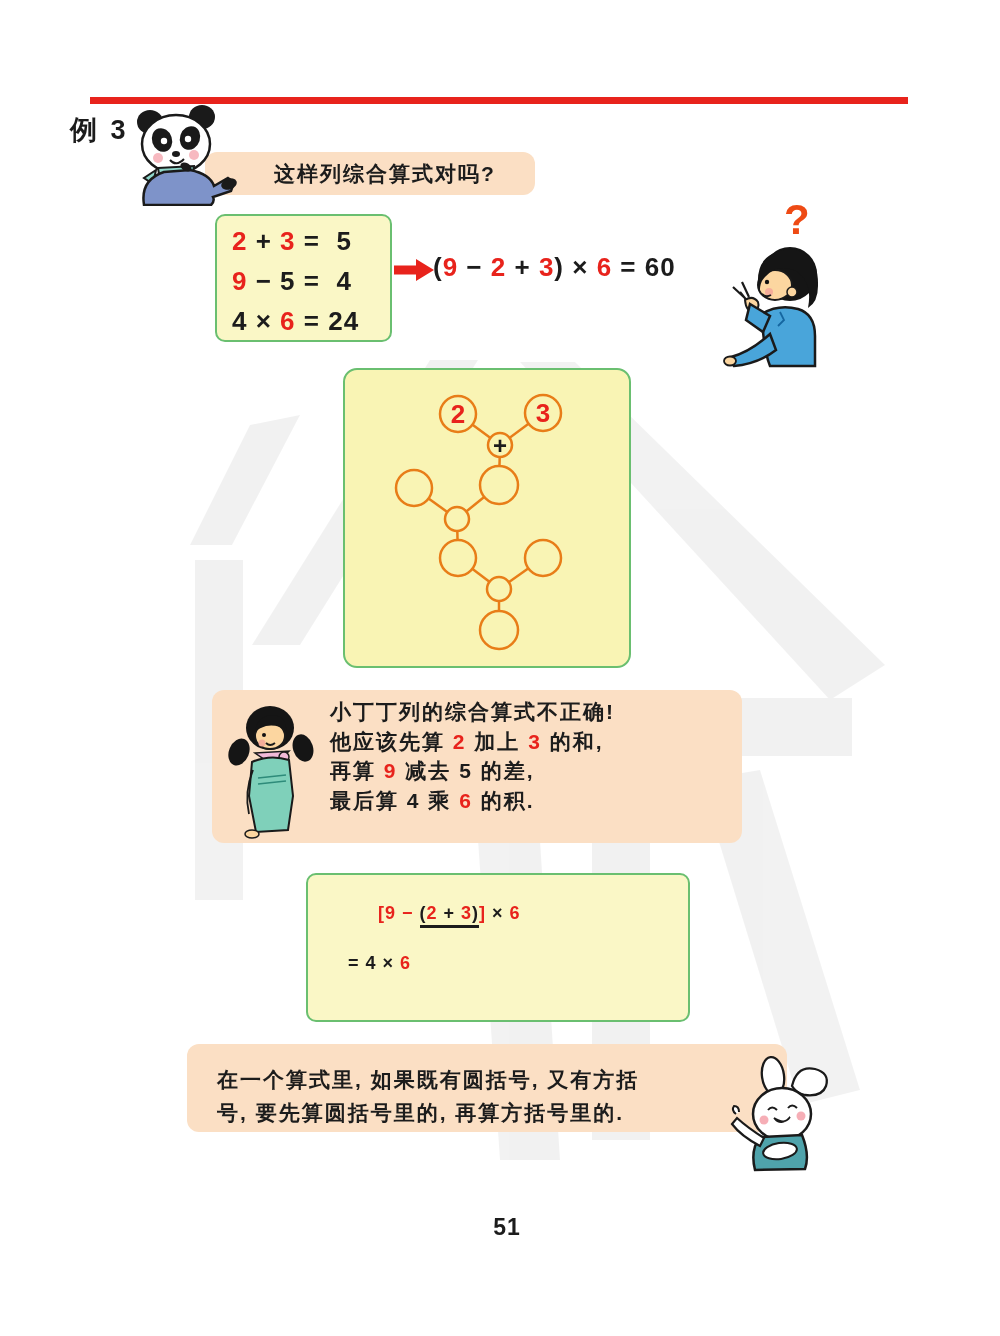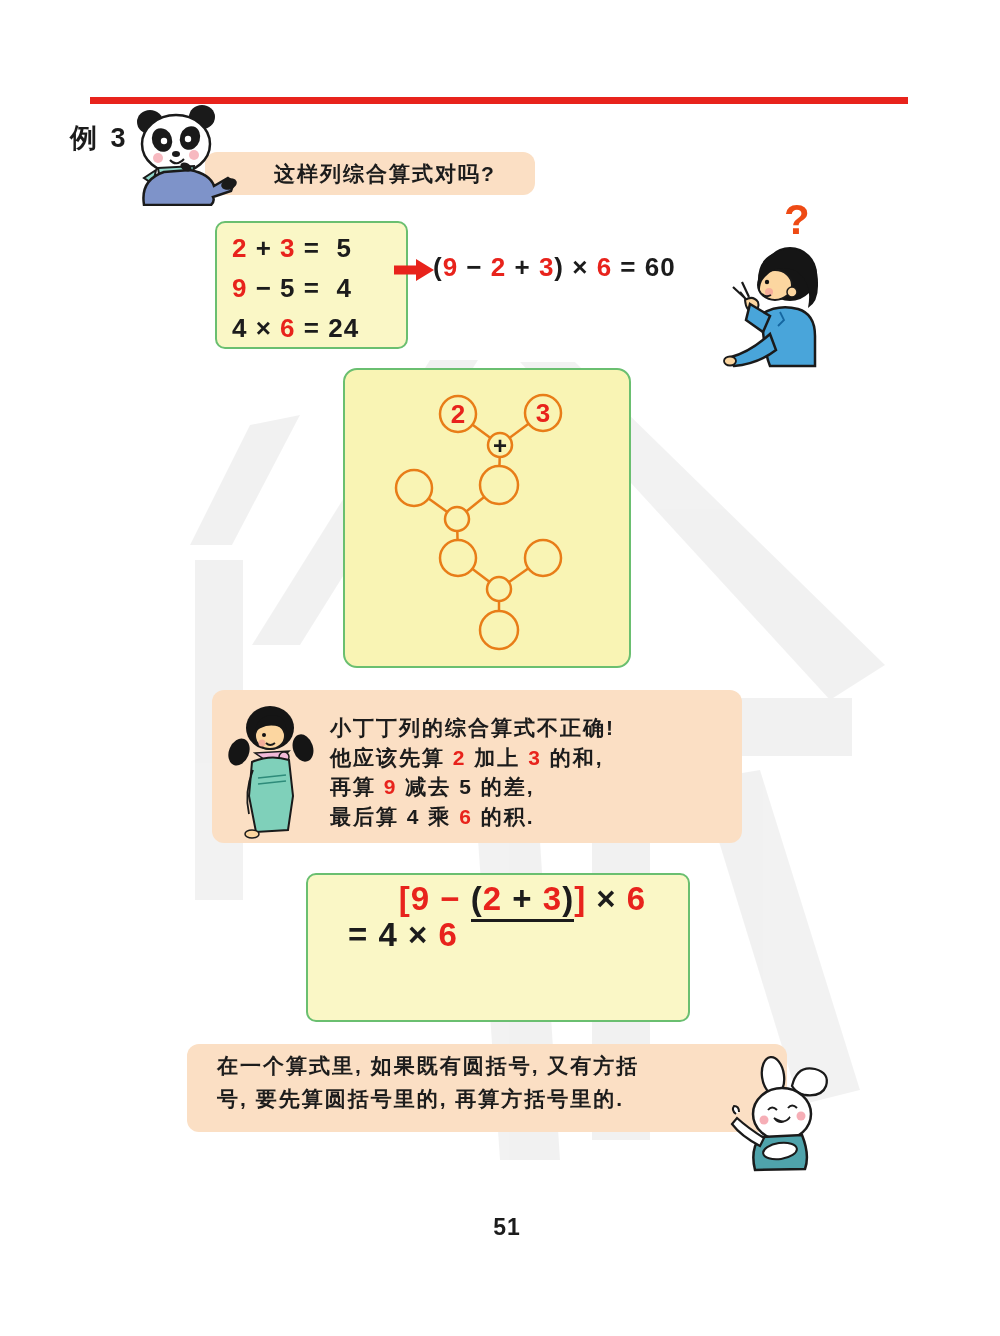--- a/index.html
+++ b/index.html
@@ -19,47 +19,47 @@
     background:#ffffff;
     font-family:"Liberation Sans","DejaVu Sans",sans-serif;
     color:var(--ink);
     overflow:hidden;
   }
   .abs{position:absolute;}
   
   .watermark{position:absolute;left:0;top:0;z-index:0;}
   
   .red-line{left:90px;top:97px;width:818px;height:7px;background:var(--red);z-index:1;}
-  .example-label{left:70px;top:120px;font-size:27px;font-weight:bold;letter-spacing:3px;z-index:2;}
+  .example-label{left:70px;top:112px;font-size:27px;font-weight:bold;letter-spacing:3px;z-index:2;}
   
   .bubble{
     background:var(--peach);border-radius:12px;z-index:1;
   }
   .bubble-panda{left:205px;top:152px;width:330px;height:43px;
     font-size:21px;font-weight:bold;line-height:43px;padding-left:30px;letter-spacing:2px;text-align:center;}
   
   .ybox{background:var(--yellow);border:2px solid var(--green);border-radius:10px;z-index:1;}
-  .eq-box{left:215px;top:221px;width:193px;height:128px;padding:5px 0 0 15px;}
+  .eq-box{left:215px;top:214px;width:177px;height:128px;padding:5px 0 0 15px;}
   .eq-row{font-size:26px;font-weight:bold;line-height:40px;white-space:pre;letter-spacing:1px;}
   .expr{left:433px;top:252px;font-size:26px;font-weight:600;white-space:pre;z-index:2;letter-spacing:1px;}
   .qmark{left:784px;top:196px;font-size:42px;font-weight:bold;color:#ee4a14;z-index:2;}
   
   .tree-box{left:343px;top:368px;width:288px;height:300px;background:var(--yellow2);
     border:2px solid var(--green);border-radius:14px;}
   
   .girl-box{left:212px;top:690px;width:530px;height:153px;background:var(--peach);
     border-radius:12px;z-index:1;}
-  .girl-text{position:absolute;left:118px;top:23px;}
+  .girl-text{position:absolute;left:118px;top:7px;}
   .note-line{font-size:21px;font-weight:bold;line-height:29.5px;white-space:pre;letter-spacing:2px;}
   
   .sol-box{left:306px;top:873px;width:384px;height:149px;padding:6px 0 0 40px;}
-  .sol-line{font-size:33px;font-weight:600;line-height:36px;white-space:pre;letter-spacing:1px;}
+  .sol-line{font-size:18px;font-weight:600;line-height:36px;white-space:pre;letter-spacing:1px;margin-top:14px;}
   
   .rule-box{left:187px;top:1044px;width:600px;height:88px;background:var(--peach);
-    border-radius:12px;padding:5px 0 0 30px;z-index:1;}
+    border-radius:12px;padding:19px 0 0 30px;z-index:1;}
   .rule-line{font-size:21px;font-weight:bold;line-height:33px;white-space:pre;letter-spacing:2px;}
   .page-number{left:0;top:1214px;width:1000px;text-align:center;
     font-size:23px;font-weight:bold;letter-spacing:1px;z-index:1;margin-left:7px;}
   
   .tok-r{color:var(--red);}
   .tok-k{color:var(--ink);}
   .tok-u{border-bottom:3px solid var(--ink);padding-bottom:2px;}
   .char{z-index:2;}
 </style>
 </head>

